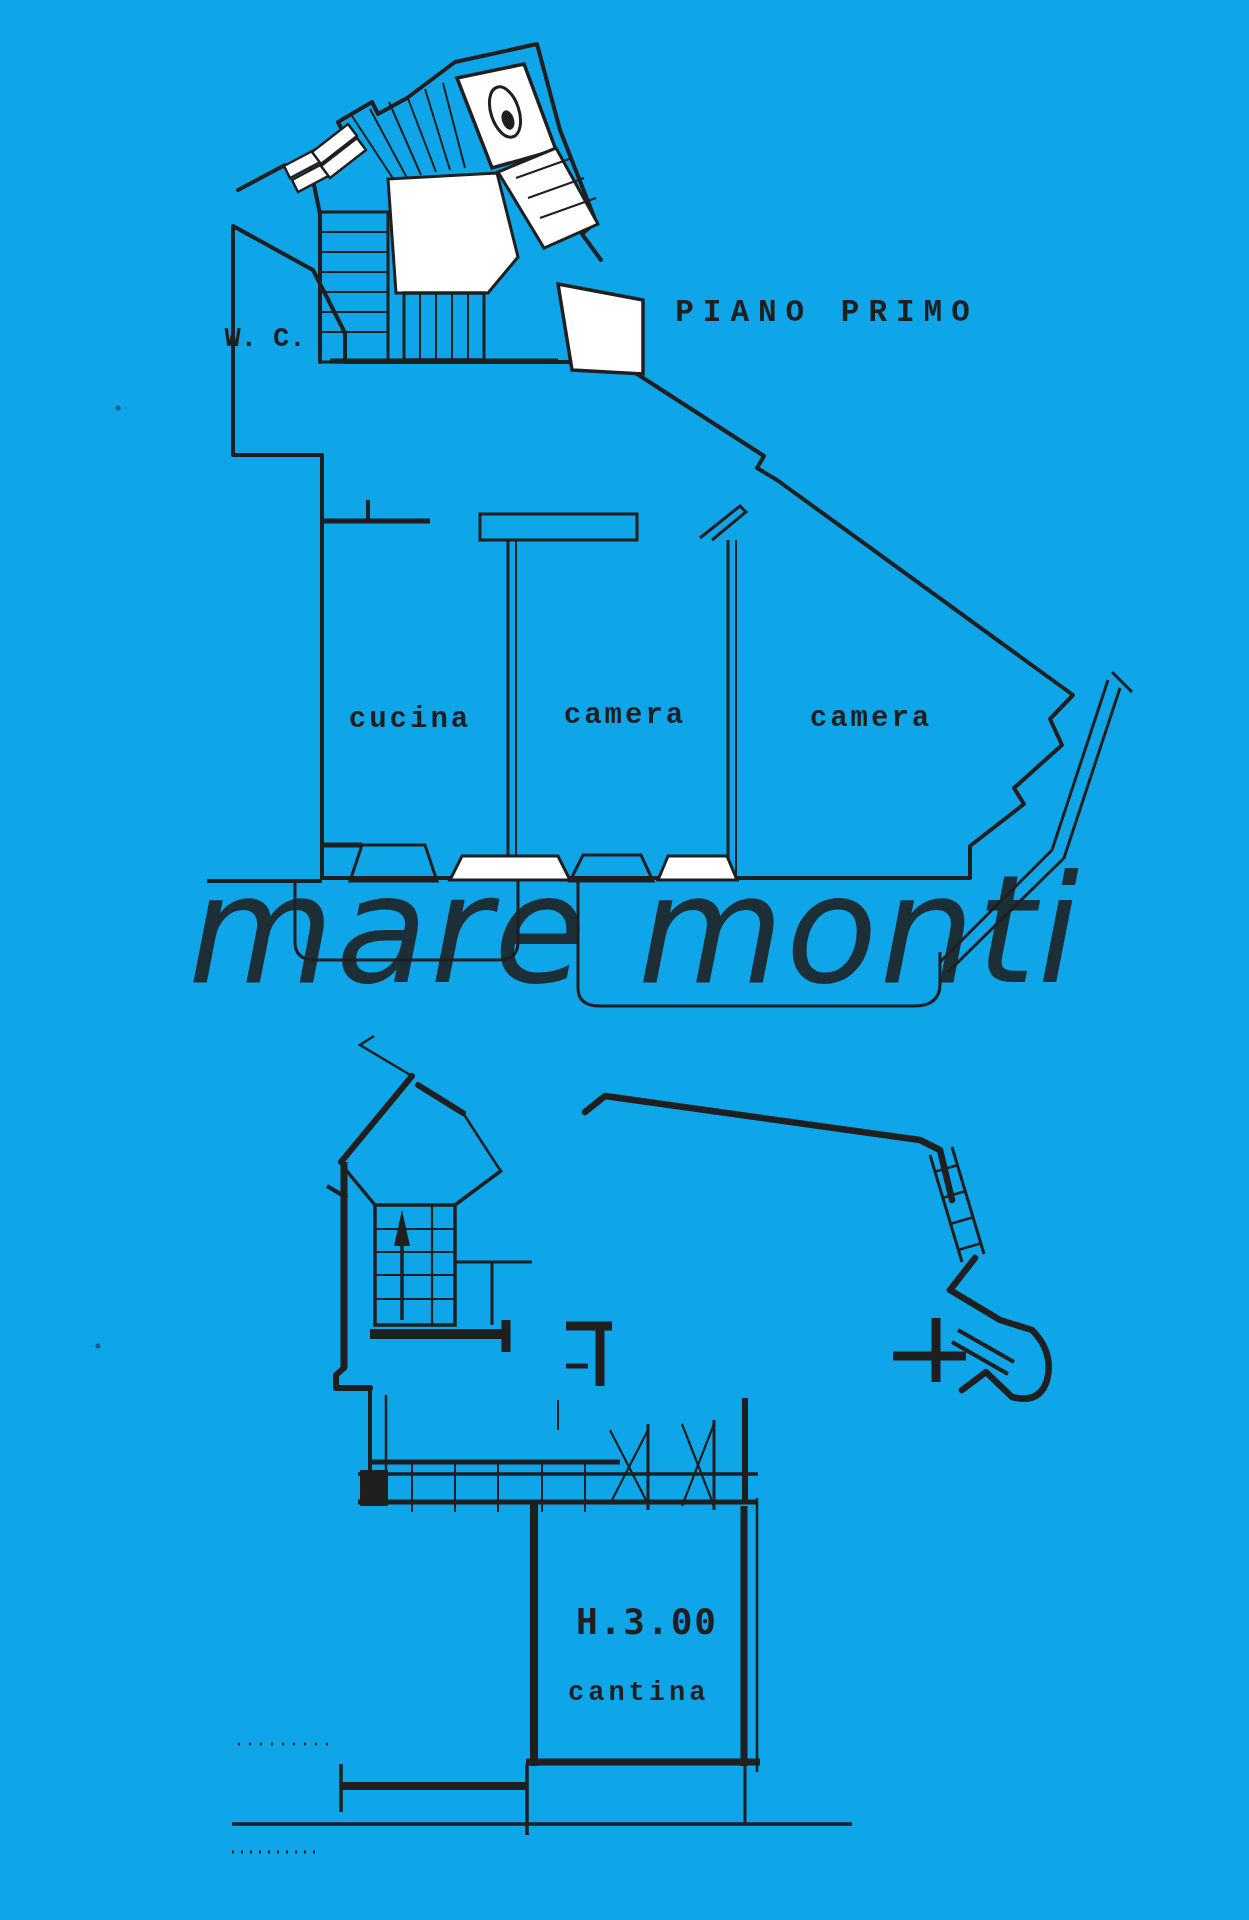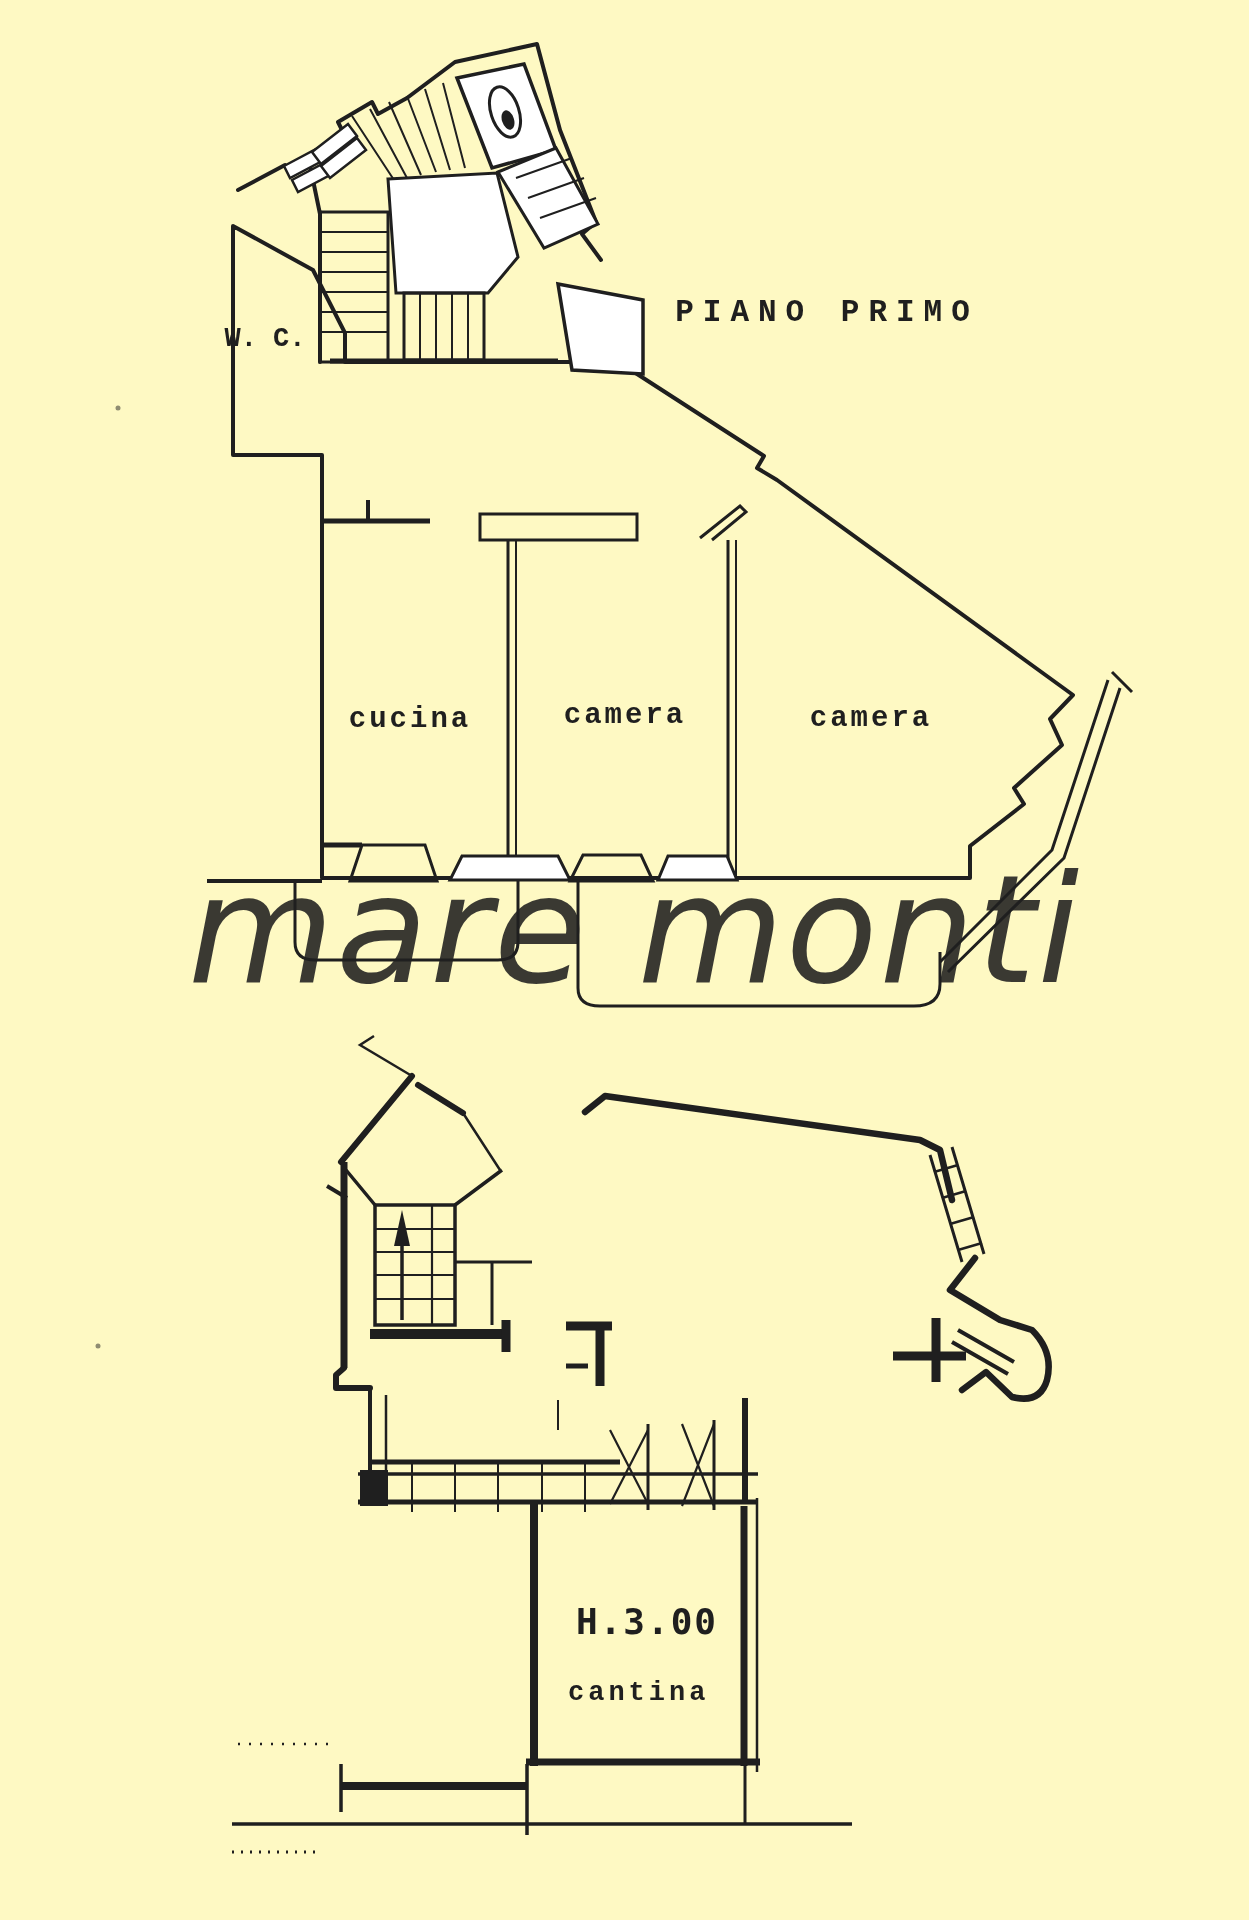--- a/index.html
+++ b/index.html
@@ -1,16 +1,16 @@
 <!DOCTYPE html>
 <html><head>
 <meta charset="utf-8">
 <style>
   html,body{margin:0;padding:0;background:#ffffff;}
-  .page{position:relative;width:1249px;height:1920px;background:#fef9c3;overflow:hidden;
+  .page{position:relative;width:1249px;height:1920px;background:#0ea5e9;overflow:hidden;
         font-family:"Liberation Sans",sans-serif;}
   svg{display:block;}
   path,rect.wall,polygon{fill:none;stroke:#1f1f1f;}
   .w2{stroke-width:2;} .w22{stroke-width:2.2;} .w25{stroke-width:2.5;} .w3{stroke-width:3;}
   .w35{stroke-width:3.5;} .w4{stroke-width:4;} .w5{stroke-width:5;} .w6{stroke-width:6;}
   .w65{stroke-width:6.5;} .w7{stroke-width:7;} .w8{stroke-width:8;} .w9{stroke-width:9;} .w10{stroke-width:10;}
   .whitefill{fill:#ffffff;}
   .inkfill{fill:#1f1f1f;stroke:none;}
   .rounded{stroke-linejoin:round;stroke-linecap:round;}
   text{fill:#1f1f1f;}

